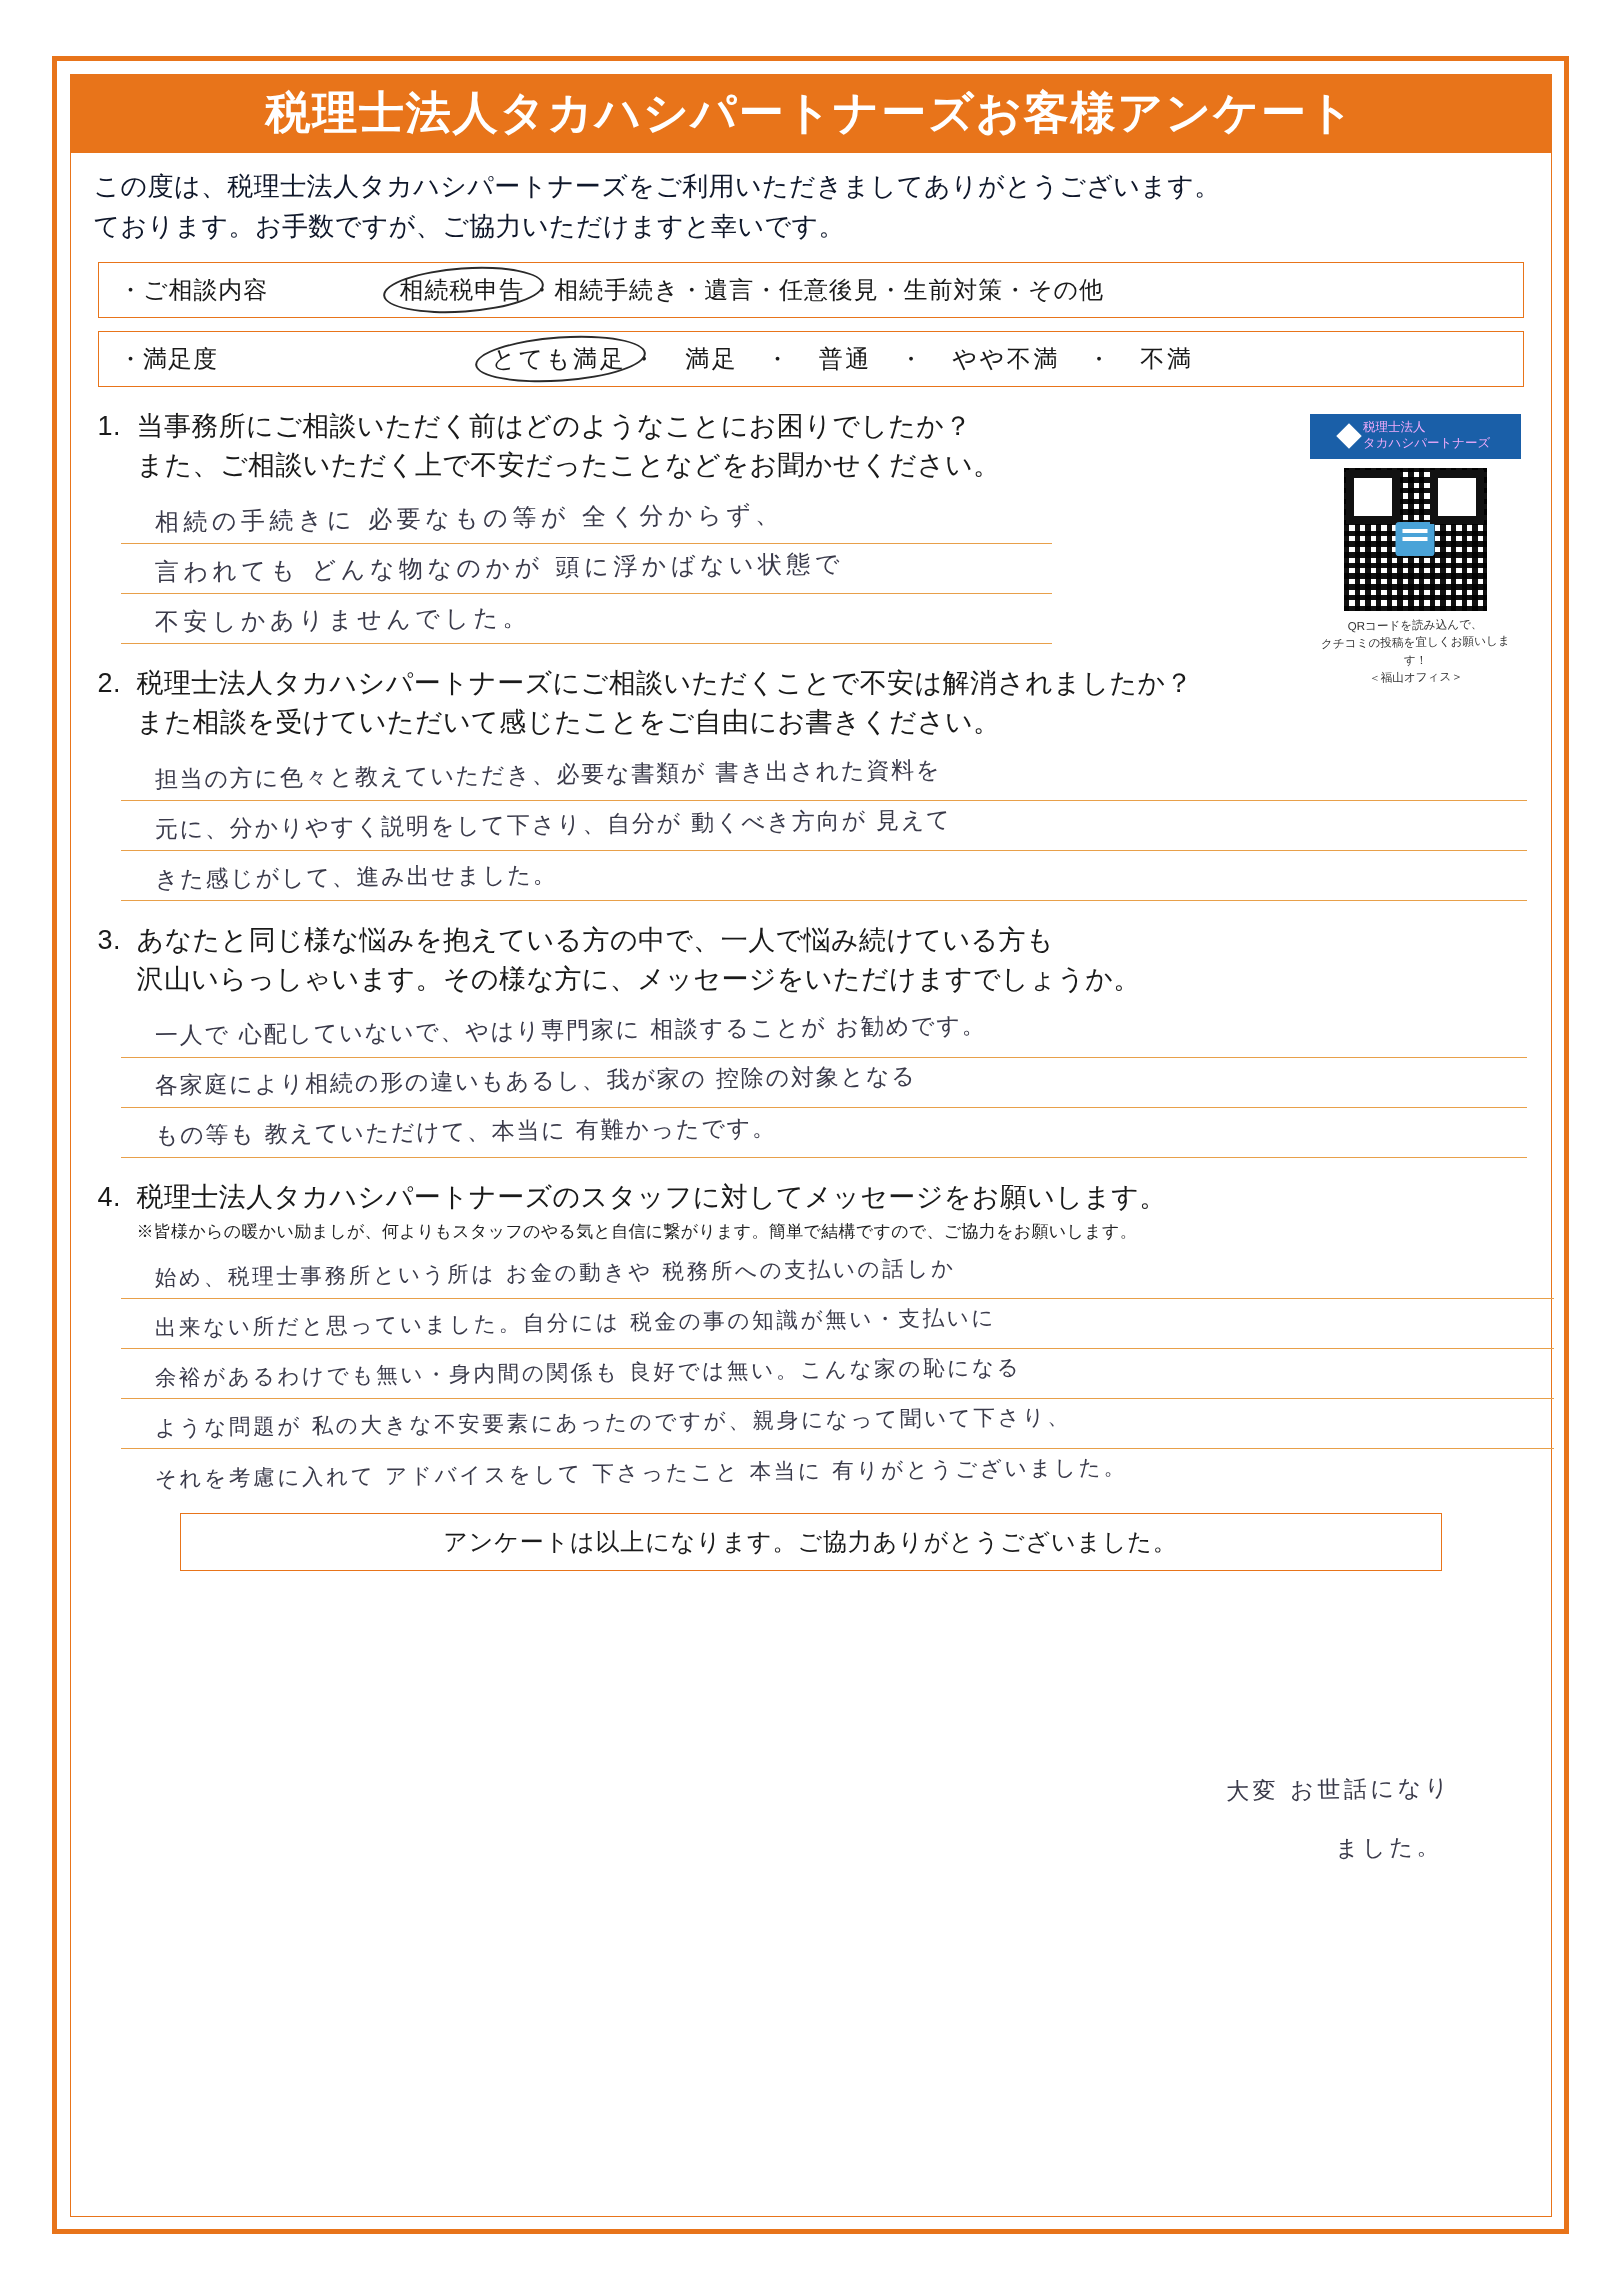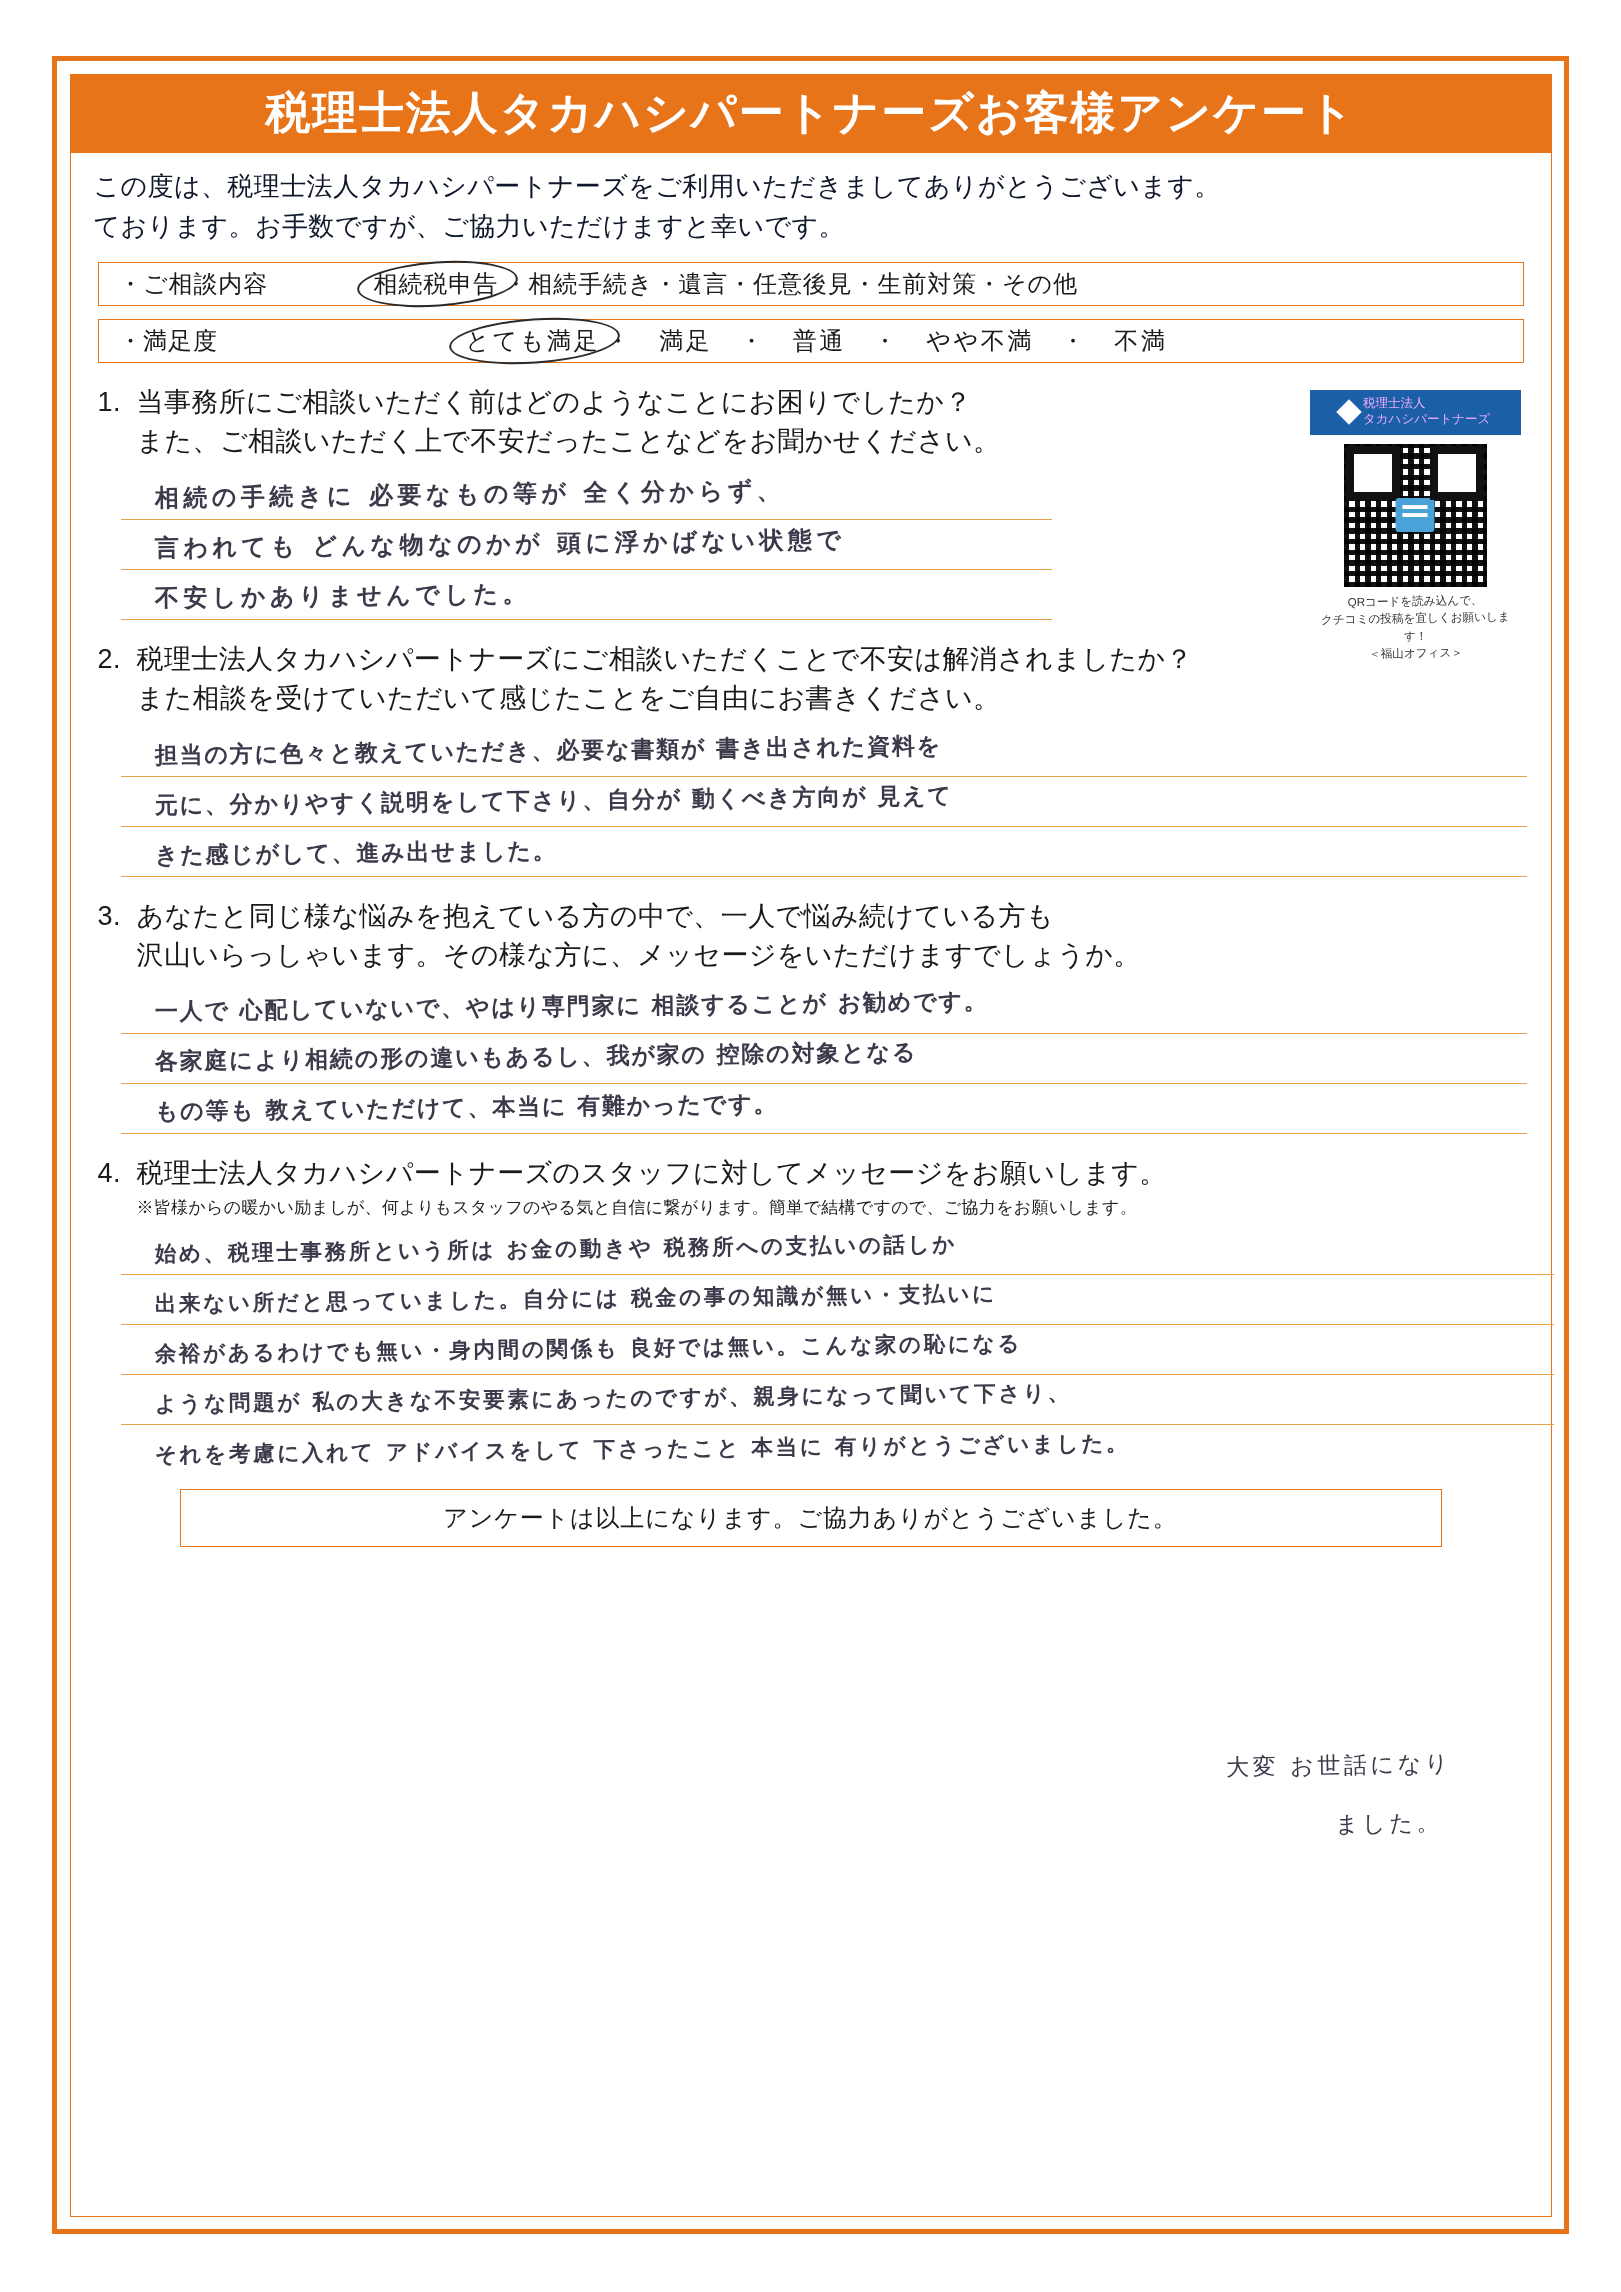--- a/index.html
+++ b/index.html
@@ -51,25 +51,26 @@
     font-size: 26px;
     line-height: 1.52;
     padding: 14.3px 23px 3.6px 23px;
     color: #0f172a;
     letter-spacing: 0.4px;
   }
   
   .choice-box {
     margin: 12.5px 27px 0 27px;
     border: 1.8px solid #e8741a;
-    height: 44px;
+    height: 56px;
     display: flex;
     align-items: center;
     position: relative;
     box-sizing: border-box;
+    gap: 26px;
   }
   .choice-label {
     font-size: 24px;
     padding-left: 19.7px;
     white-space: nowrap;
     letter-spacing: 0.9px;
   }
   .choice-options {
     font-size: 24px;
     letter-spacing: 0.9px;
@@ -114,21 +115,20 @@
   
   .answer {
     margin: 9px 9px 0 23px;
     position: relative;
   }
   .ans-line {
     position: relative;
     height: 50px;
     border-bottom: 1.8px solid #e8a04a;
     box-sizing: border-box;
-    font-weight: bold;
   }
   .ans-line span {
     position: absolute;
     left: 34px;
     bottom: 5.4px;
     font-family: "DejaVu Sans", sans-serif;
     font-size: 24px;
     color: #3a3a4a;
     letter-spacing: 4.5px;
     white-space: nowrap;

